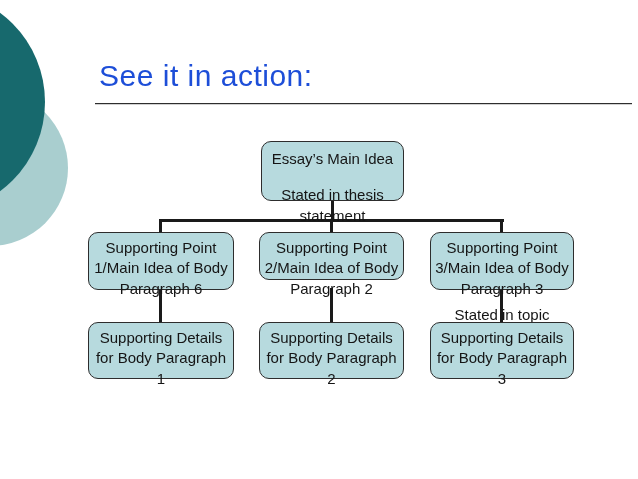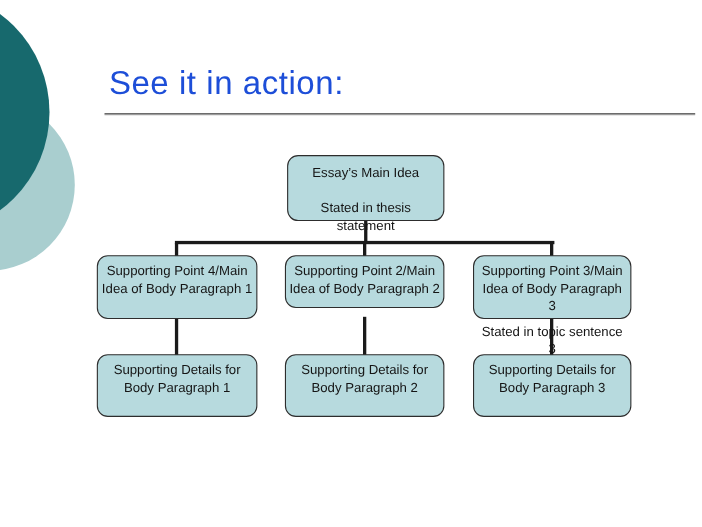--- a/index.html
+++ b/index.html
@@ -40,21 +40,21 @@
     box-shadow: 0 1px 0 rgba(0,0,0,0.18);
     z-index: 3;
   }
   
   .node {
     position: absolute; box-sizing: border-box;
     background: #b7dade;
     border: 1.5px solid #2d2d2d;
     border-radius: 10px;
     text-align: center;
-    font-size: 12px; line-height: 1.35;
+    font-size: 15px; line-height: 1.35;
     color: #151515;
     padding: 5px 3px 0 3px;
     z-index: 4;
   }
   .node p { margin: 0; }
   .node .sub { margin-top: 6px; }
   .node.root    { left: 261px; top: 141px; width: 143px; height: 60px; padding-top: 7px; }
   .node.root .sub { margin-top: 16px; }
   .node.mid-1   { left:  88px; top: 232px; width: 146px; height: 58px; }
   .node.mid-2   { left: 259px; top: 232px; width: 145px; height: 48px; }
@@ -94,21 +94,21 @@
     <div class="conn drop-1"></div>
     <div class="conn drop-2"></div>
     <div class="conn drop-3"></div>
 
     <div class="node root">
       <p>Essay’s Main Idea</p>
       <p class="sub">Stated in thesis statement</p>
     </div>
 
     <div class="node mid-1">
-      <p>Supporting Point 4/Main Idea of Body Paragraph 1</p>
+      <p>Supporting Point 1/Main Idea of Body Paragraph 6</p>
     </div>
     <div class="node mid-2">
       <p>Supporting Point 2/Main Idea of Body Paragraph 2</p>
     </div>
     <div class="node mid-3">
       <p>Supporting Point 3/Main Idea of Body Paragraph 3</p>
       <p class="sub">Stated in topic sentence 3</p>
     </div>
 
     <div class="node bot-1">

